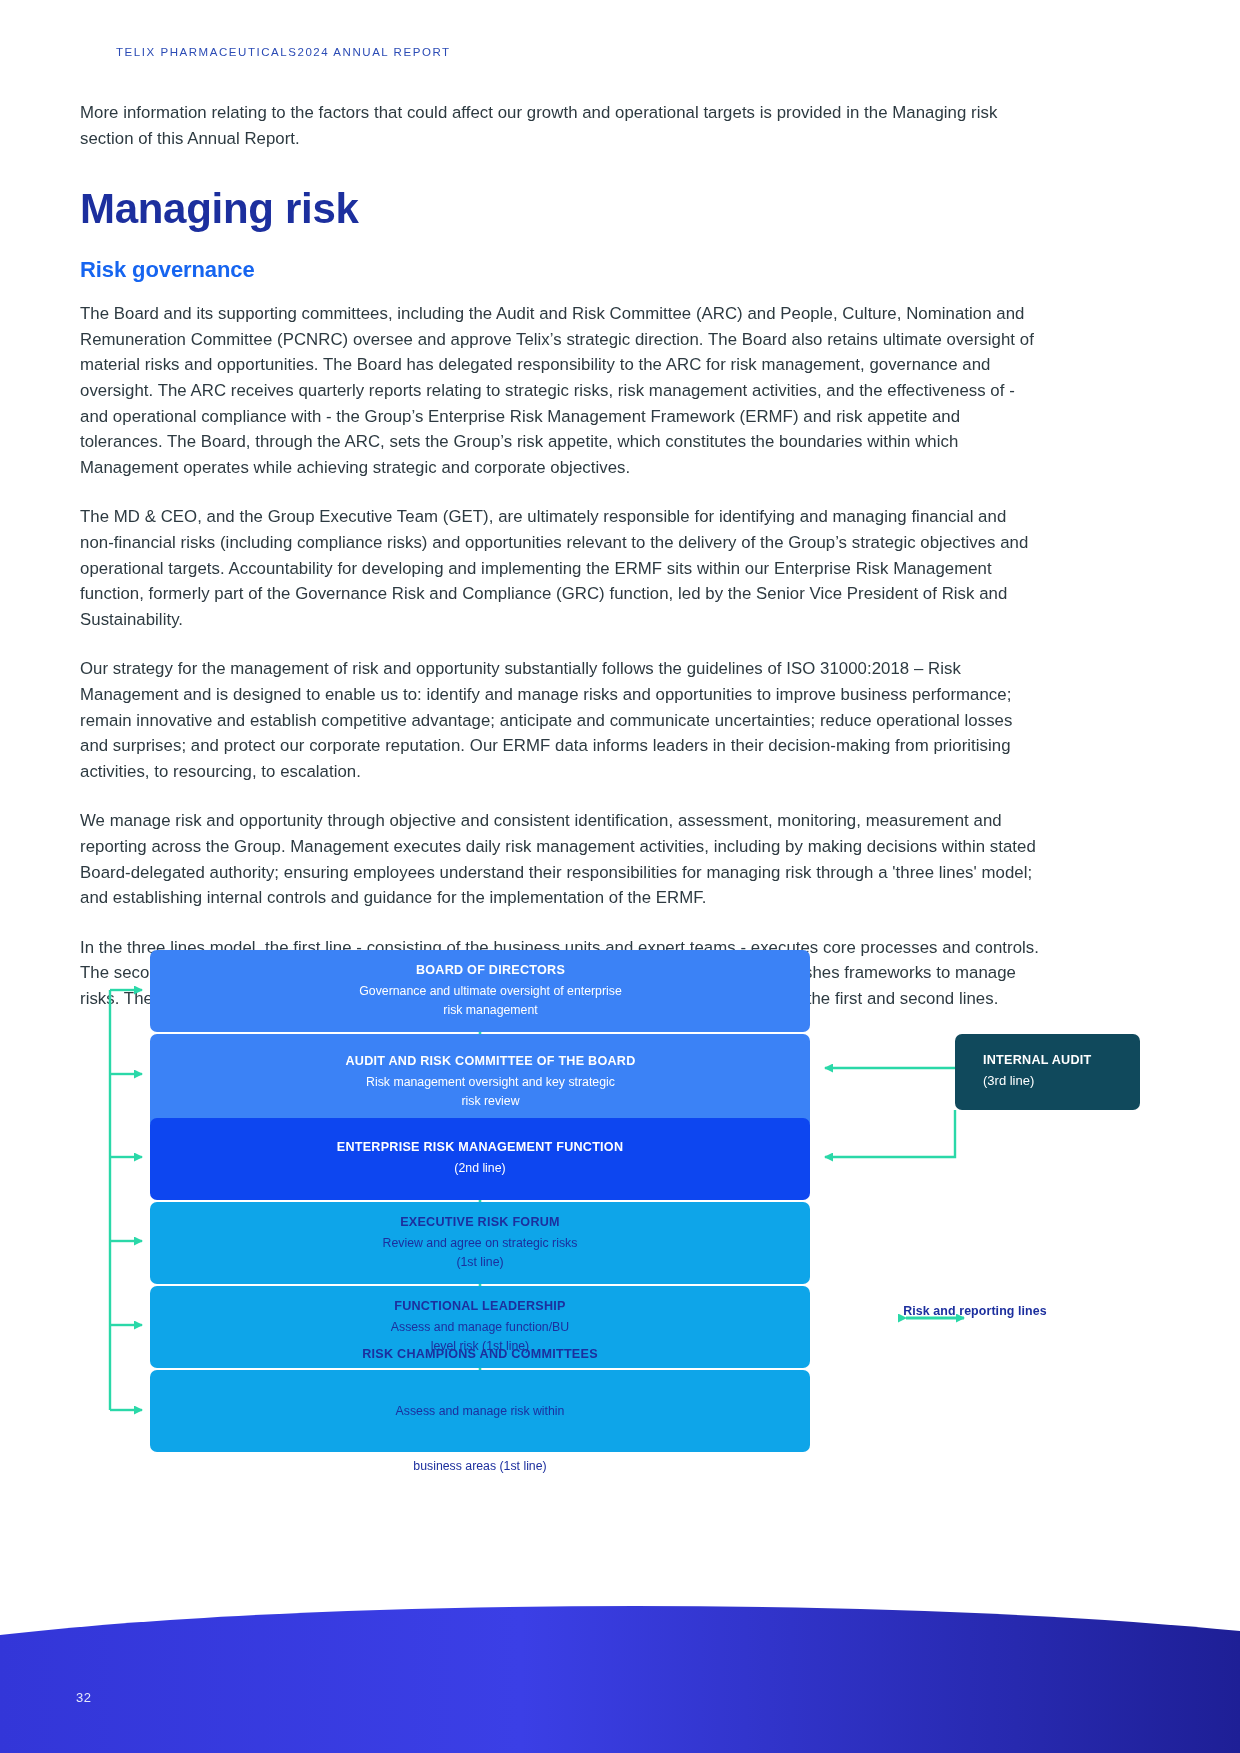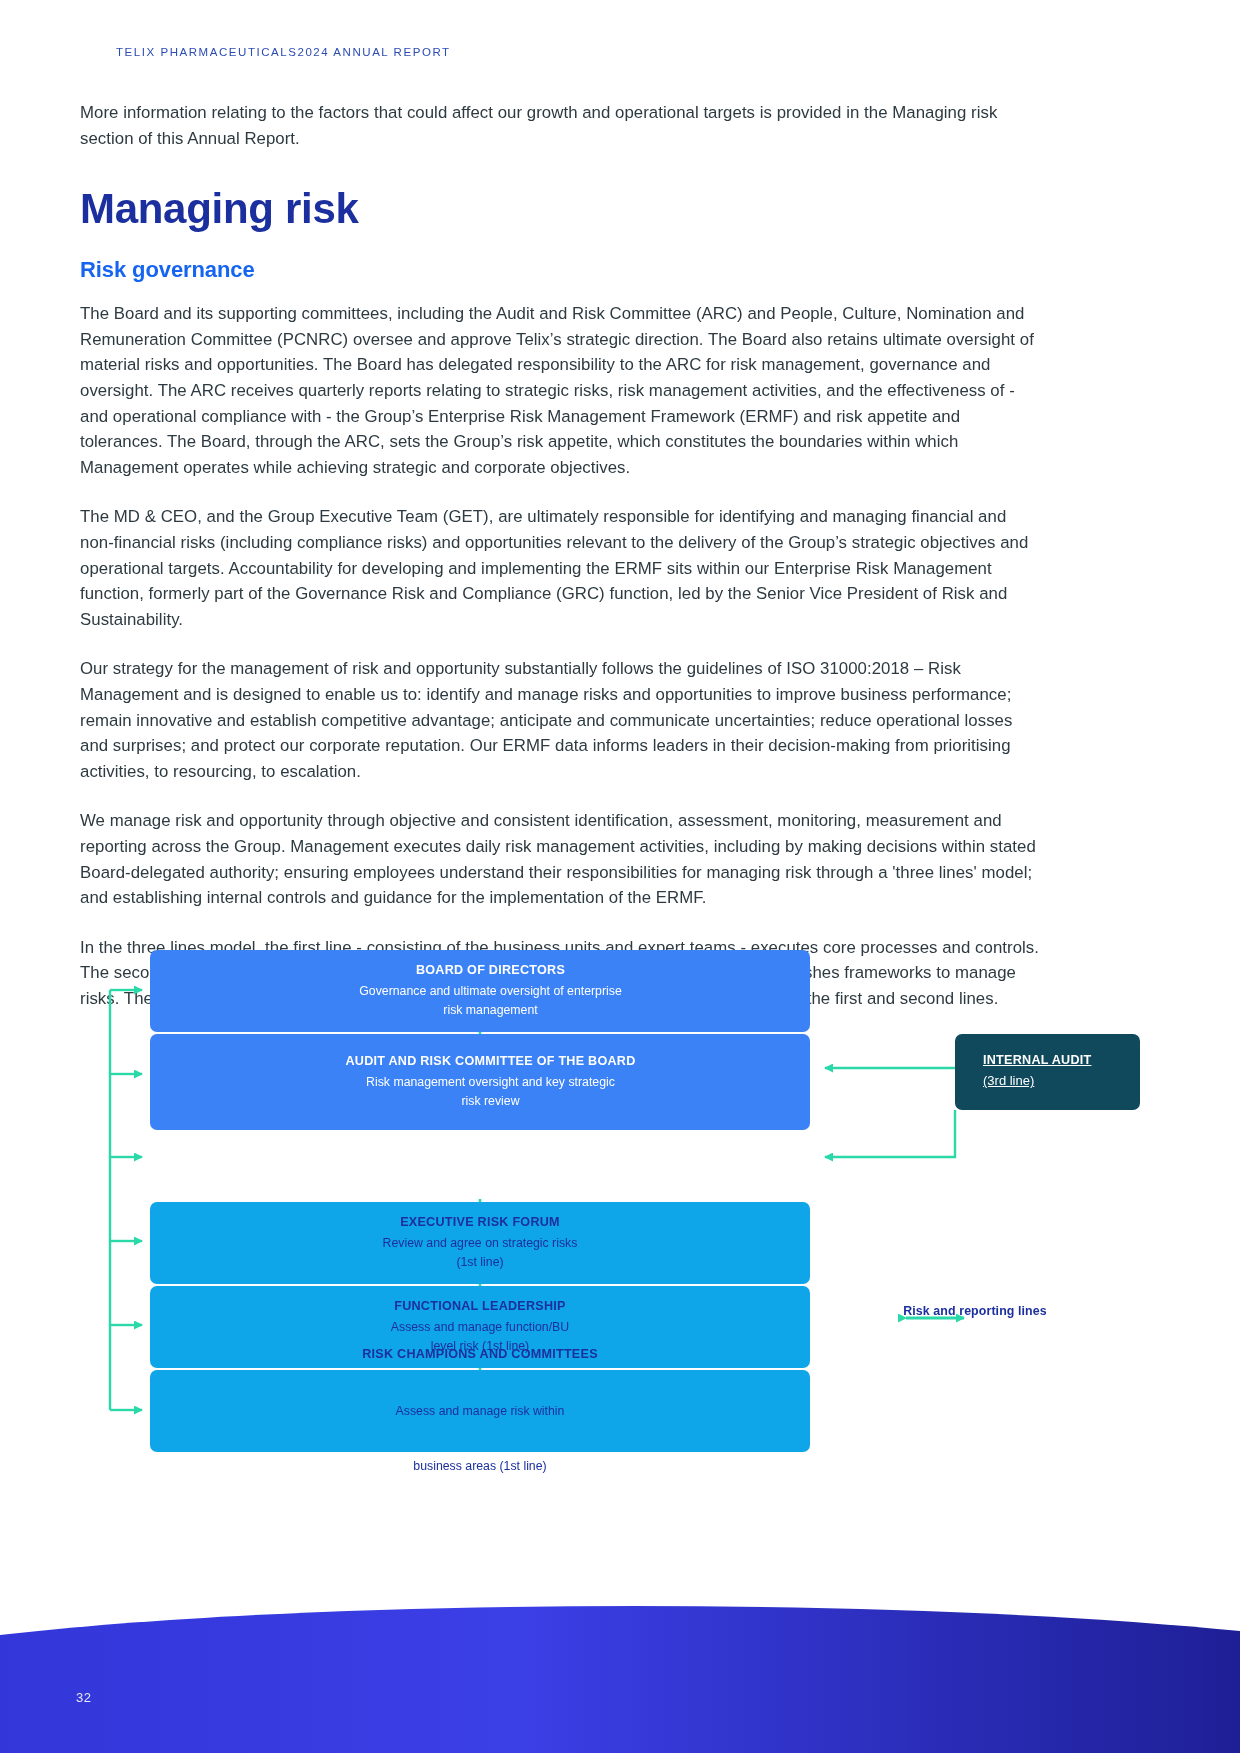--- a/index.html
+++ b/index.html
@@ -105,21 +105,20 @@
   }
   .node-dark  { background: #3b82f6; color: #ffffff; padding-left: 35px; }
   .node-blue  { background: #0d46f0; color: #ffffff; }
   .node-cyan  { background: #0ea5e9; color: #1c2f9e; }
   .node-teal  {
     background: #10495c;
     color: #ffffff;
     align-items: flex-start;
     text-align: left;
     padding-left: 28px;
-    text-decoration: underline;
   }
   .node-teal .node-title { font-size: 12.6px; }
   .node-teal .node-desc  { font-size: 13px; }
 
   
   .legend {
     position: absolute;
     left: 780px;
     top: 355px;
     width: 230px;
@@ -213,20 +212,24 @@
     <div class="node-title">AUDIT AND RISK COMMITTEE OF THE BOARD</div>
     <div class="node-desc">Risk management oversight and key strategic</div>
     <div class="node-desc">risk review</div>
   </div>
 
   <div class="node node-teal" style="left:875px; top:89px; width:185px; height:76px;">
     <div class="node-title">INTERNAL AUDIT</div>
     <div class="node-desc">(3rd line)</div>
   </div>
 
+  <div class="node node-blue" style="left:70px; top:173px; width:660px; height:82px;">
+    <div class="node-title">ENTERPRISE RISK MANAGEMENT FUNCTION</div>
+    <div class="node-desc">(2nd line)</div>
+  </div>
 
   <div class="node node-cyan" style="left:70px; top:257px; width:660px; height:82px;">
     <div class="node-title">EXECUTIVE RISK FORUM</div>
     <div class="node-desc">Review and agree on strategic risks</div>
     <div class="node-desc">(1st line)</div>
   </div>
 
   <div class="node node-cyan" style="left:70px; top:341px; width:660px; height:82px;">
     <div class="node-title">FUNCTIONAL LEADERSHIP</div>
     <div class="node-desc">Assess and manage function/BU</div>

